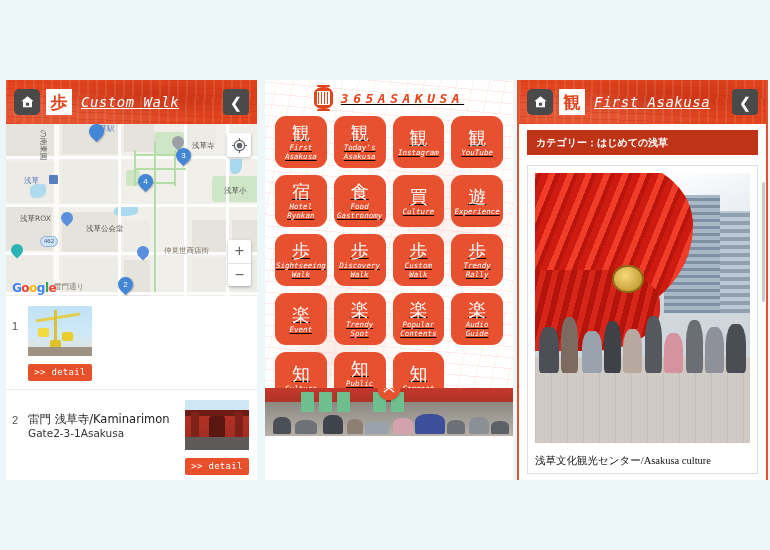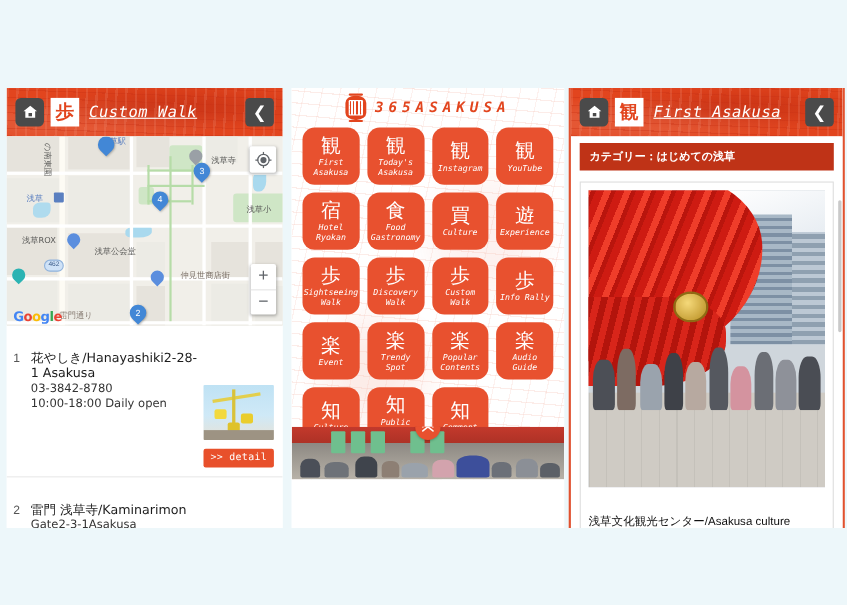--- a/index.html
+++ b/index.html
@@ -7,21 +7,21 @@
     width:770px;height:550px;
     background:#edf7fa;
     font-family:"Liberation Sans","DejaVu Sans",sans-serif;
     overflow:hidden;
   }
   .stage{position:relative;width:770px;height:550px;}
 
   
   .panel{position:absolute;top:80px;height:400px;background:#ffffff;overflow:hidden;}
   #panel-walk{left:6px;width:251px;}
-  #panel-menu{left:265px;width:248px;}
+  #panel-menu{left:265px;width:248px;text-decoration:underline;}
   #panel-first{left:517px;width:247px;border-left:2px solid #e0522f;border-right:2px solid #e0522f;}
 
   
   .app-header{
     position:relative;height:44px;
     background:#e2451e;
     overflow:hidden;
   }
   .hdr-texture{
     position:absolute;inset:0;
@@ -112,21 +112,21 @@
   
   .spot-list{background:#fff;}
   .spot{
     position:relative;display:flex;padding:10px 8px 8px 6px;
     border-bottom:1px solid #e9e9e9;min-height:85px;box-sizing:border-box;
   }
   .spot-num{width:16px;flex:0 0 16px;font-size:11px;color:#555;padding-top:14px;}
   .spot-txt{flex:1;padding-top:12px;padding-right:4px;}
   .spot-name{font-size:11.5px;color:#1c1c1c;line-height:14px;font-family:"DejaVu Sans",sans-serif;}
   .spot-meta{font-size:10.5px;color:#333;line-height:14px;font-family:"DejaVu Sans",sans-serif;}
-  .spot-right{width:64px;flex:0 0 64px;display:flex;flex-direction:column;align-items:center;margin-top:44px;}
+  .spot-right{width:64px;flex:0 0 64px;display:flex;flex-direction:column;align-items:center;}
   .thumb{width:64px;height:50px;border-radius:1px;overflow:hidden;position:relative;}
   .btn-detail{
     margin-top:8px;width:64px;height:17px;background:#e8502b;border-radius:2px;
     color:#fff;font-size:9px;line-height:17px;text-align:center;
     font-family:"DejaVu Sans Mono","Liberation Mono",monospace;letter-spacing:.3px;
   }
   
   .th-ride{background:linear-gradient(#bfe2f4 0%,#cfe9f7 55%,#e8e2d6 100%);}
   .th-ride .tower{position:absolute;left:26px;top:4px;width:3px;height:42px;background:#d9c23a;}
   .th-ride .arm{position:absolute;left:8px;top:10px;width:44px;height:3px;background:#e3cf4d;transform:rotate(-9deg);}
@@ -214,22 +214,22 @@
     background:#bf3317;color:#fff;font-size:10px;font-weight:700;
     padding:6px 9px;line-height:13px;
     font-family:"DejaVu Sans",sans-serif;
   }
   .fa-card{
     margin-top:10px;border:1px solid #dedede;background:#fff;padding:7px 7px 5px;
     box-sizing:border-box;
   }
   .fa-photo{position:relative;width:100%;height:270px;overflow:hidden;background:#cfd6dc;}
   .fa-caption{
-    font-size:10.5px;color:#111;padding-top:24px;line-height:14px;
-    font-family:Liberation Sans, sans-serif;white-space:nowrap;overflow:hidden;
+    font-size:10.5px;color:#111;padding-top:11px;line-height:14px;
+    font-family:Liberation Serif, serif;white-space:nowrap;overflow:hidden;
   }
   
   .ph-sky{position:absolute;left:56%;top:0;right:0;height:52%;
     background:linear-gradient(160deg,#ffffff 0%,#e9eef3 40%,#b9c6d2 100%);}
   .ph-building{position:absolute;left:60%;top:8%;width:26%;height:44%;
     background:repeating-linear-gradient(0deg,#7d90a4 0 3px,#a8b8c6 3px 7px);}
   .ph-building2{position:absolute;left:86%;top:14%;width:14%;height:38%;
     background:repeating-linear-gradient(0deg,#8fa0b0 0 4px,#bcc8d4 4px 8px);}
   .ph-lantern{
     position:absolute;left:-18%;top:-6%;width:92%;height:62%;
@@ -371,25 +371,20 @@
 
       <div class="gmark">
         <i style="color:#4285f4;">G</i><i style="color:#ea4335;">o</i><i style="color:#fbbc05;">o</i><i style="color:#4285f4;">g</i><i style="color:#34a853;">l</i><i style="color:#ea4335;">e</i>
       </div>
     </div>
 
     <div class="spot-list">
 
       <div class="spot">
         <div class="spot-num">1</div>
-        <div class="spot-txt">
-          <div class="spot-name">花やしき/Hanayashiki2-28-1 Asakusa</div>
-          <div class="spot-meta">03-3842-8780</div>
-          <div class="spot-meta">10:00-18:00 Daily open</div>
-        </div>
         <div class="spot-right">
           <div class="thumb th-ride">
             <div class="arm"></div>
               <div class="tower"></div>
             <div class="car a"></div>
               <div class="car b"></div>
               <div class="car c"></div>
             <div class="grnd"></div>
           </div>
           <div class="btn-detail">&gt;&gt; detail</div>
@@ -468,21 +463,21 @@
           <div class="tile">
             <div class="tile-glyph">歩</div>
             <div class="tile-label">Discovery<br>Walk</div>
           </div>
           <div class="tile">
             <div class="tile-glyph">歩</div>
             <div class="tile-label">Custom<br>Walk</div>
           </div>
           <div class="tile">
             <div class="tile-glyph">歩</div>
-            <div class="tile-label">Info Rally</div>
+            <div class="tile-label">Trendy Rally</div>
           </div>
           <div class="tile">
             <div class="tile-glyph">楽</div>
             <div class="tile-label">Event</div>
           </div>
           <div class="tile">
             <div class="tile-glyph">楽</div>
             <div class="tile-label">Trendy Spot</div>
           </div>
           <div class="tile">

